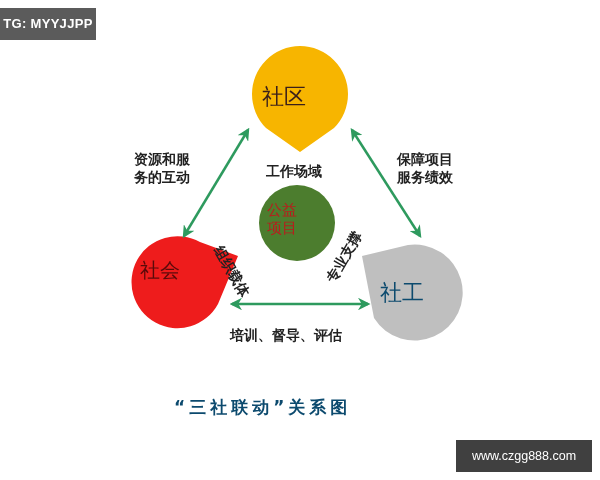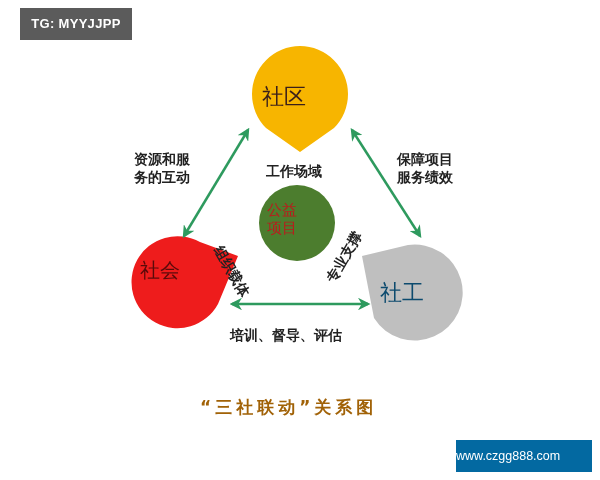--- a/index.html
+++ b/index.html
@@ -9,44 +9,45 @@
     }
     body {
       width: 600px;
       height: 480px;
       position: relative;
       overflow: hidden;
       font-family: "DejaVu Sans", "Liberation Sans", sans-serif;
     }
     .watermark-top {
       position: absolute;
-      left: 20px;
+      left: 0;
       top: 8px;
-      width: 112px;
+      width: 96px;
       height: 32px;
       background: #5b5b5b;
       color: #ffffff;
       font-family: "Liberation Sans", sans-serif;
       font-weight: bold;
       font-size: 13px;
       line-height: 32px;
       text-align: center;
       letter-spacing: 0.3px;
     }
     .watermark-bottom {
       position: absolute;
       left: 456px;
       top: 440px;
       width: 136px;
       height: 32px;
-      background: #0369a1;
+      background: #404040;
       color: #ffffff;
       font-family: "Liberation Sans", sans-serif;
       font-size: 12.5px;
       line-height: 32px;
+      text-align: center;
     }
     svg.diagram {
       position: absolute;
       left: 0;
       top: 0;
     }
     .node-label {
       position: absolute;
       font-weight: normal;
       line-height: 1.2;
@@ -55,25 +56,25 @@
       position: absolute;
       font-weight: bold;
       font-size: 14px;
       color: #222;
       line-height: 1.3;
       text-align: left;
       white-space: nowrap;
     }
     .caption {
       position: absolute;
-      left: 200px;
+      left: 174px;
       top: 396px;
       font-size: 17px;
       font-weight: bold;
-      color: #a16207;
+      color: #0c4a6e;
       letter-spacing: 4px;
       white-space: nowrap;
     }
   </style>
 </head>
 <body>
 
 <div class="watermark-top">TG: MYYJJPP</div>
 
 <svg class="diagram" width="600" height="480" viewBox="0 0 600 480">

